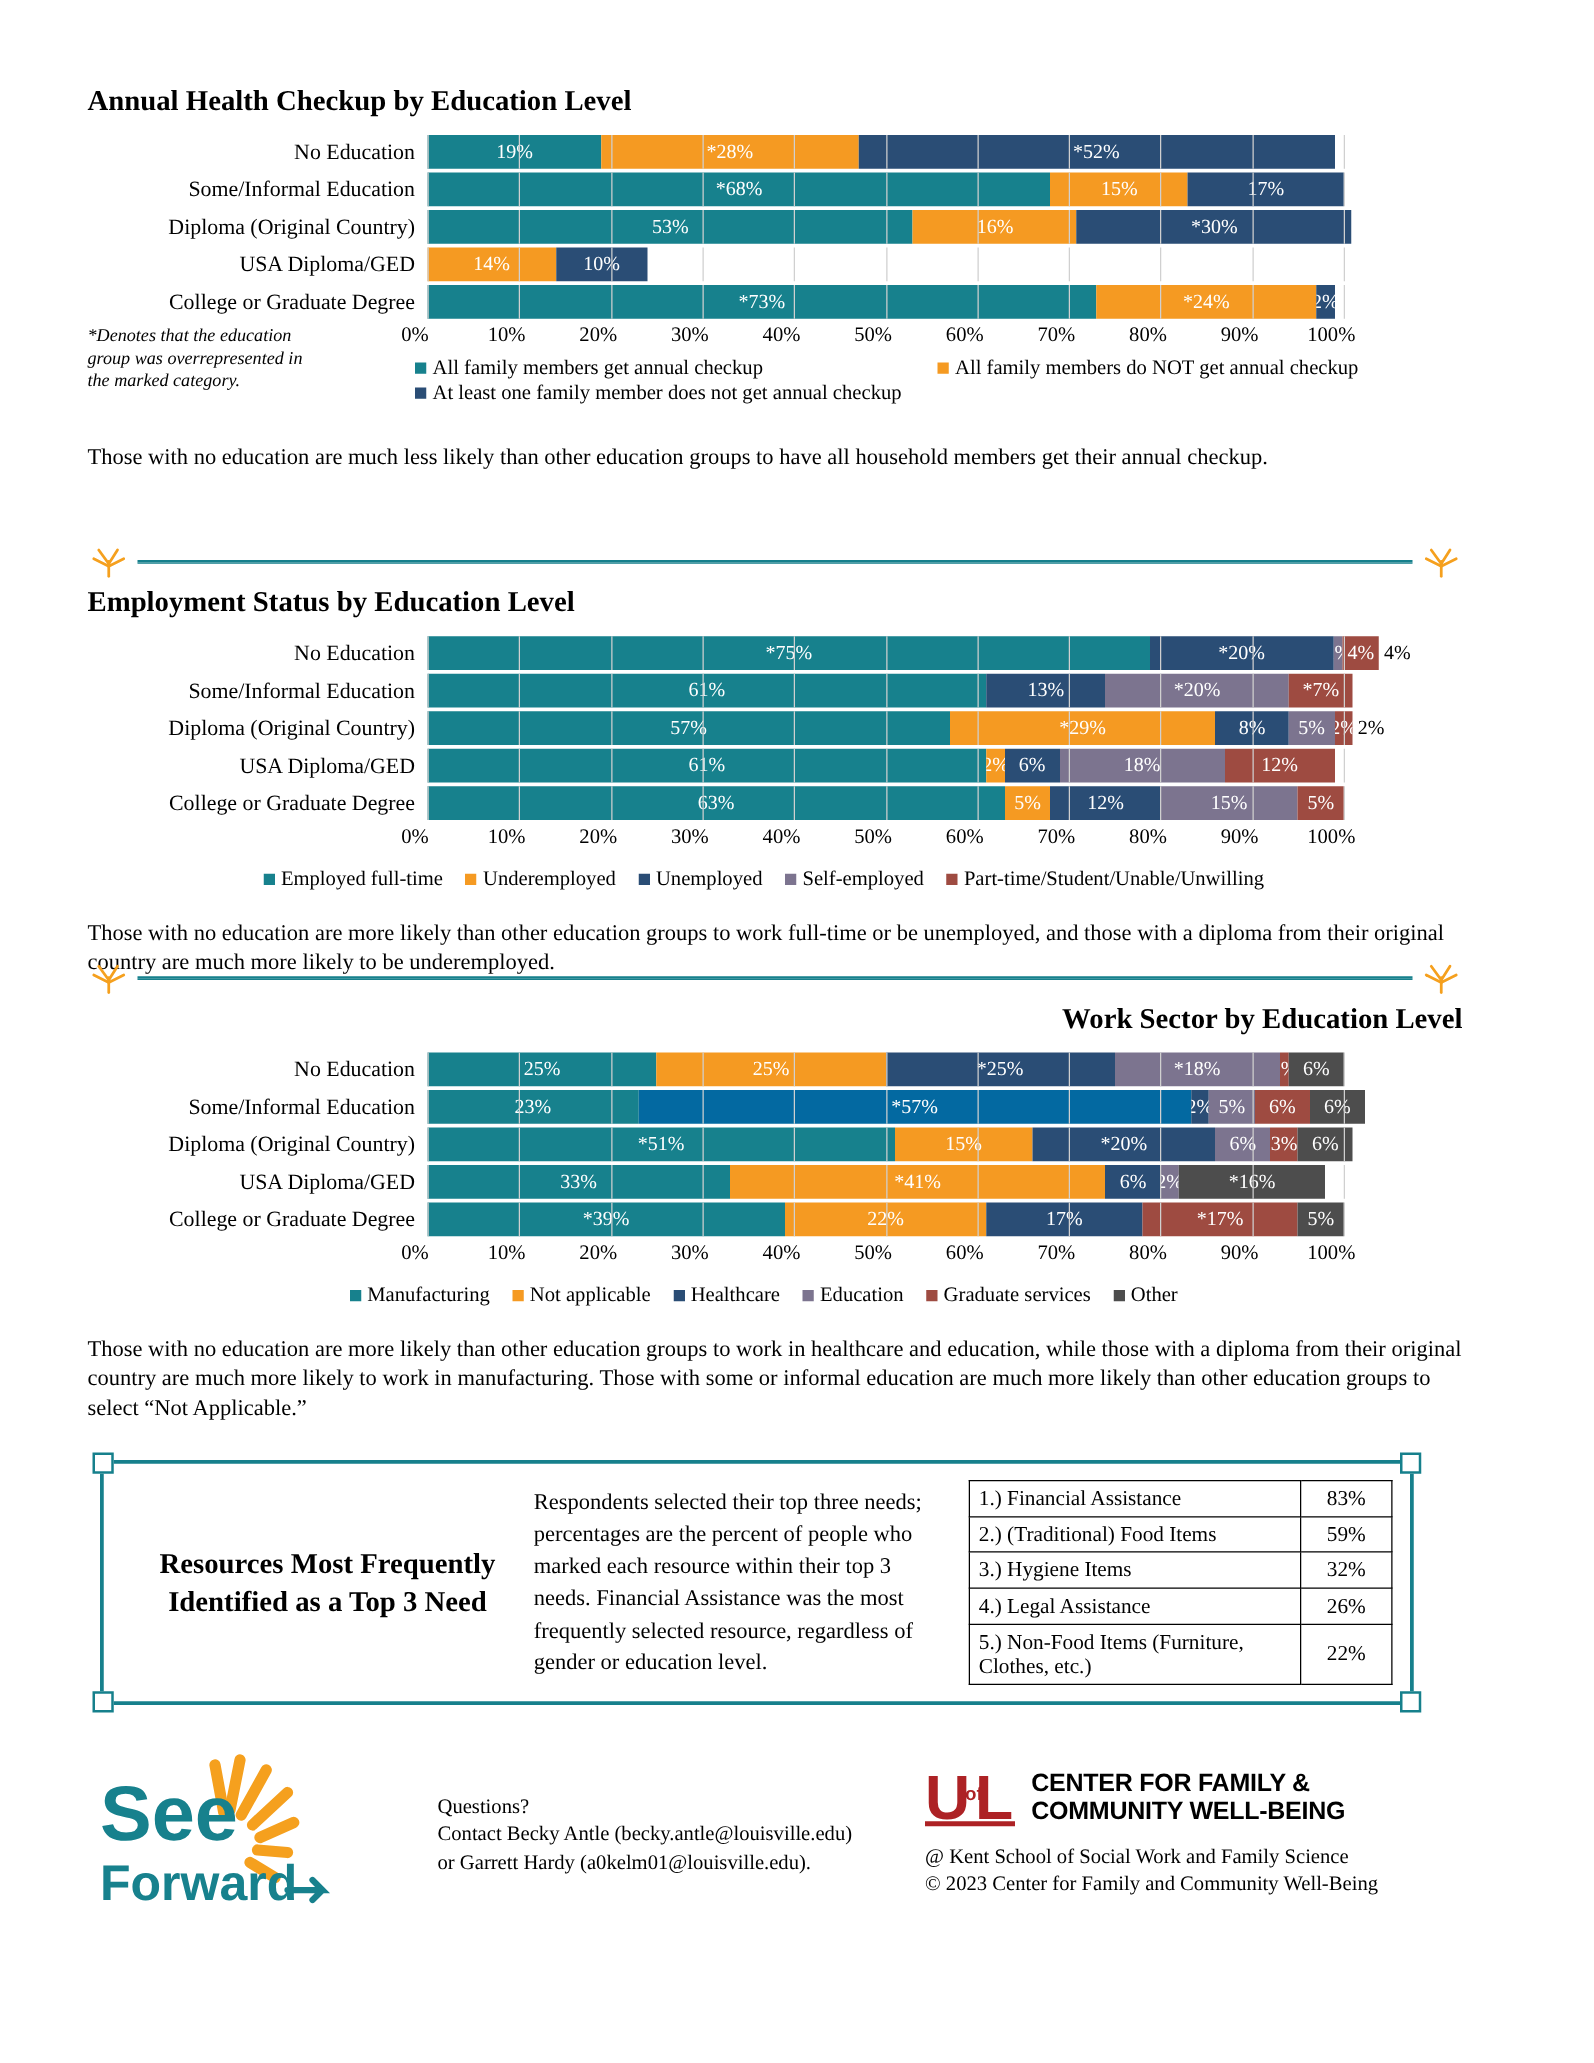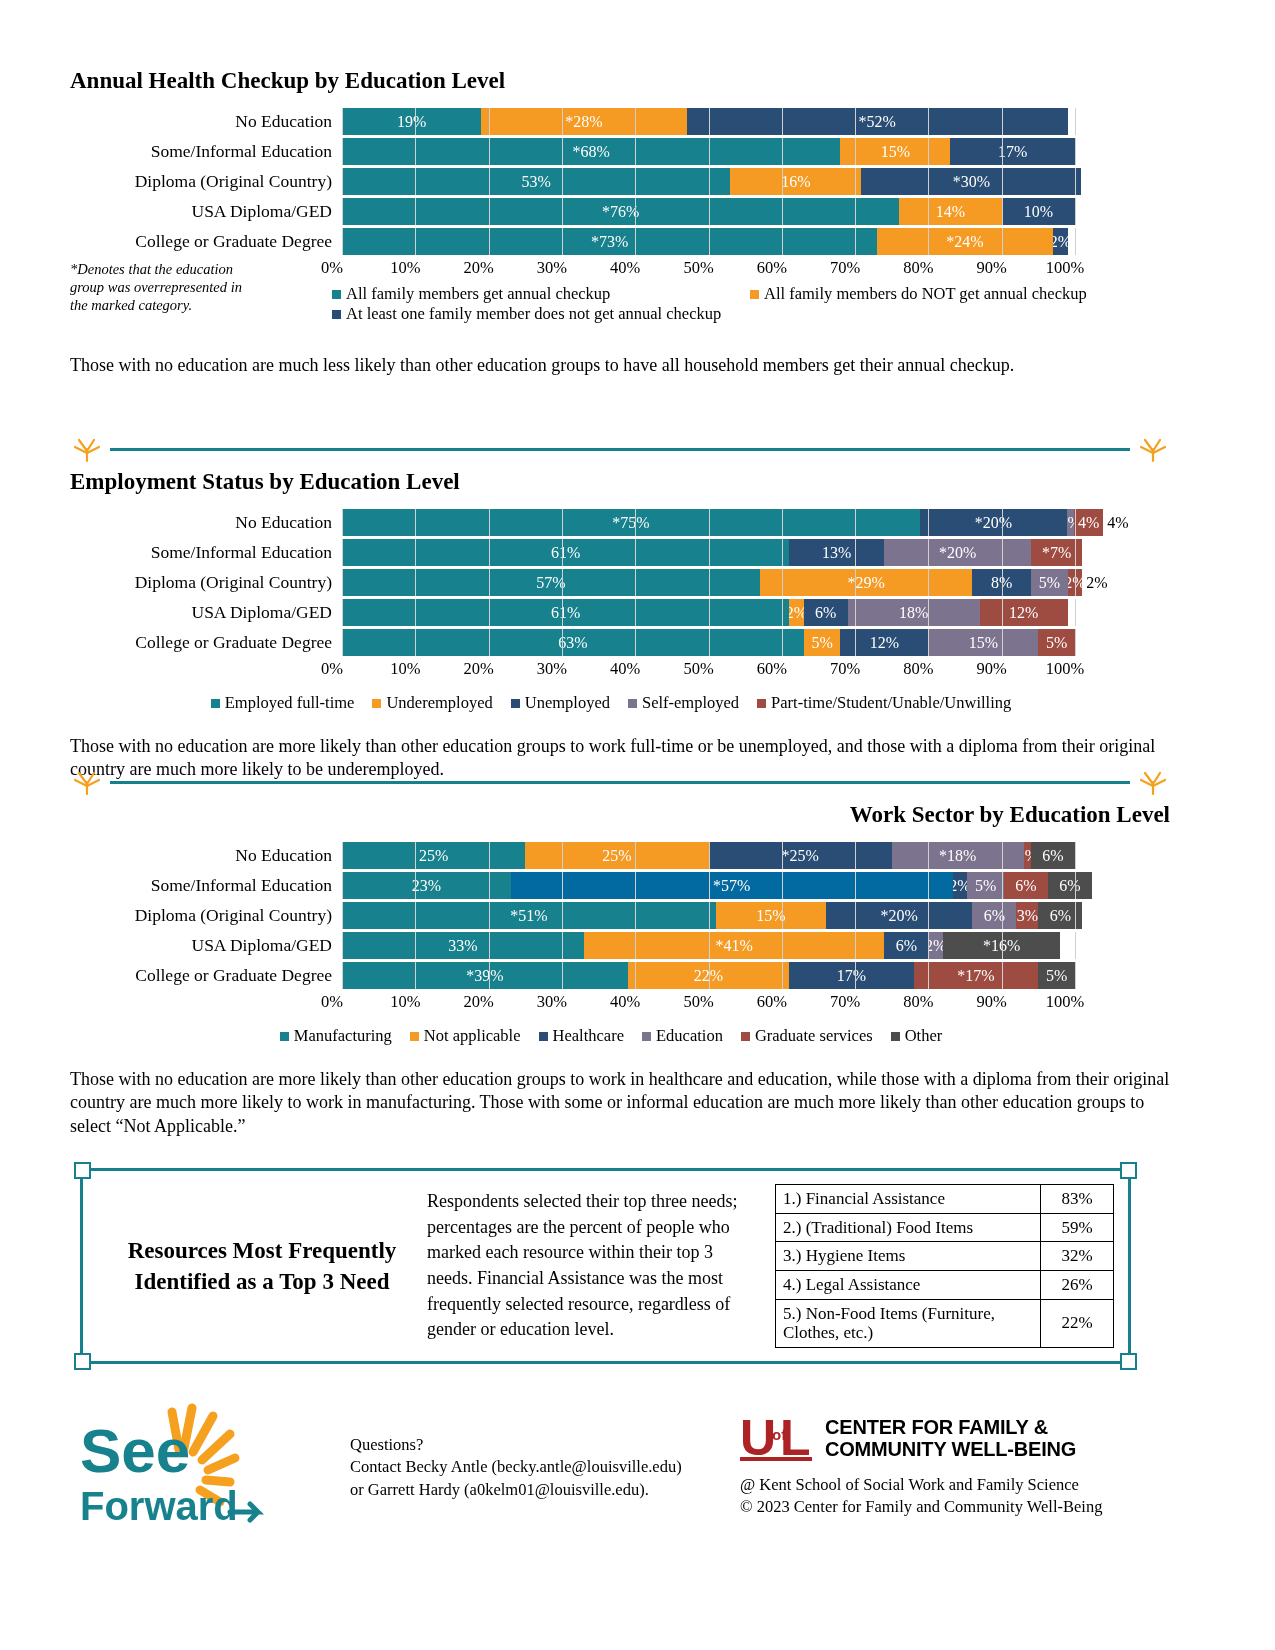--- a/index.html
+++ b/index.html
@@ -128,21 +128,20 @@
               <div class="gline" style="left: 146.6px;"></div>
               <div class="gline" style="left: 219.9px;"></div>
               <div class="gline" style="left: 293.2px;"></div>
               <div class="gline" style="left: 366.5px;"></div>
               <div class="gline" style="left: 439.8px;"></div>
               <div class="gline" style="left: 513.1px;"></div>
               <div class="gline" style="left: 586.4px;"></div>
               <div class="gline" style="left: 659.7px;"></div>
               <div class="gline" style="left: 733px;"></div>
             </div>
-            <div class="seg" style="width: 557.08px; background: rgb(23, 129, 141);">*76%</div>
             <div class="seg" style="width: 102.62px; background: rgb(245, 154, 34);">14%</div>
             <div class="seg" style="width: 73.3px; background: rgb(42, 77, 117);">10%</div>
           </div>
         </div>
         <div class="rowline">
           <div class="cat-label">College or Graduate Degree</div>
           <div class="bars">
             <div class="gridwrap" style="width: 733px;">
               <div class="gline" style="left: 0px;"></div>
               <div class="gline" style="left: 73.3px;"></div>

